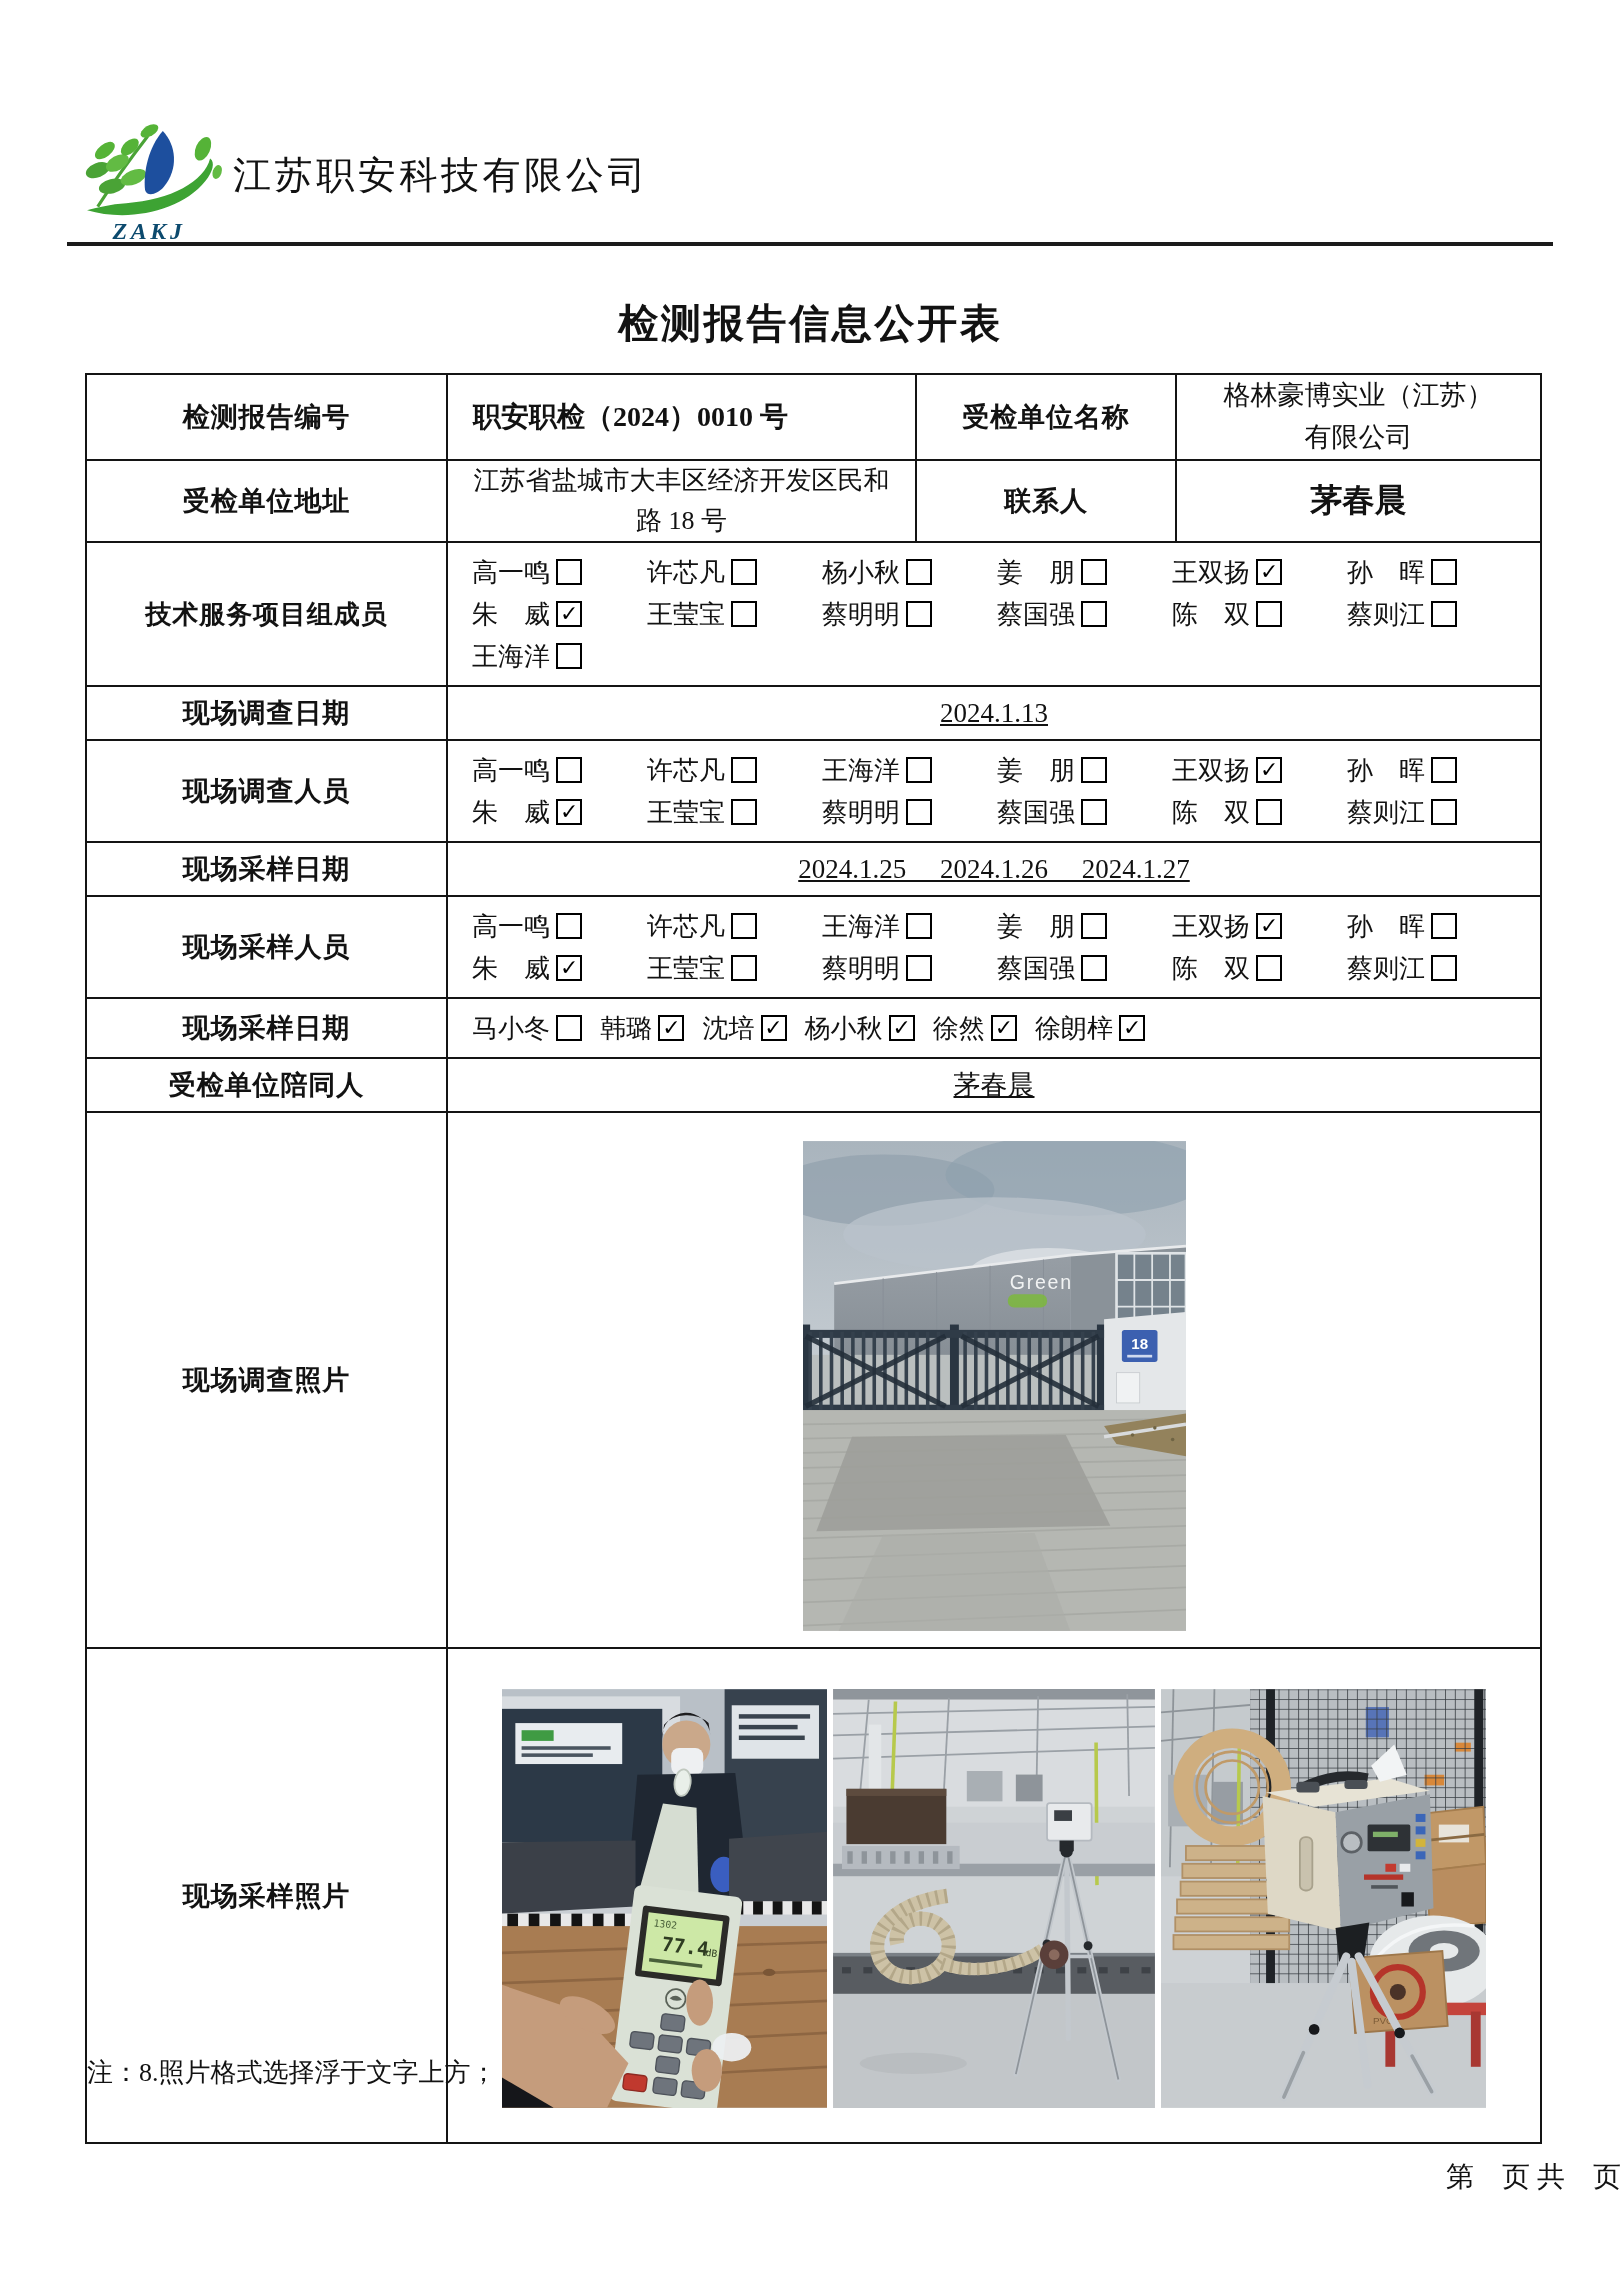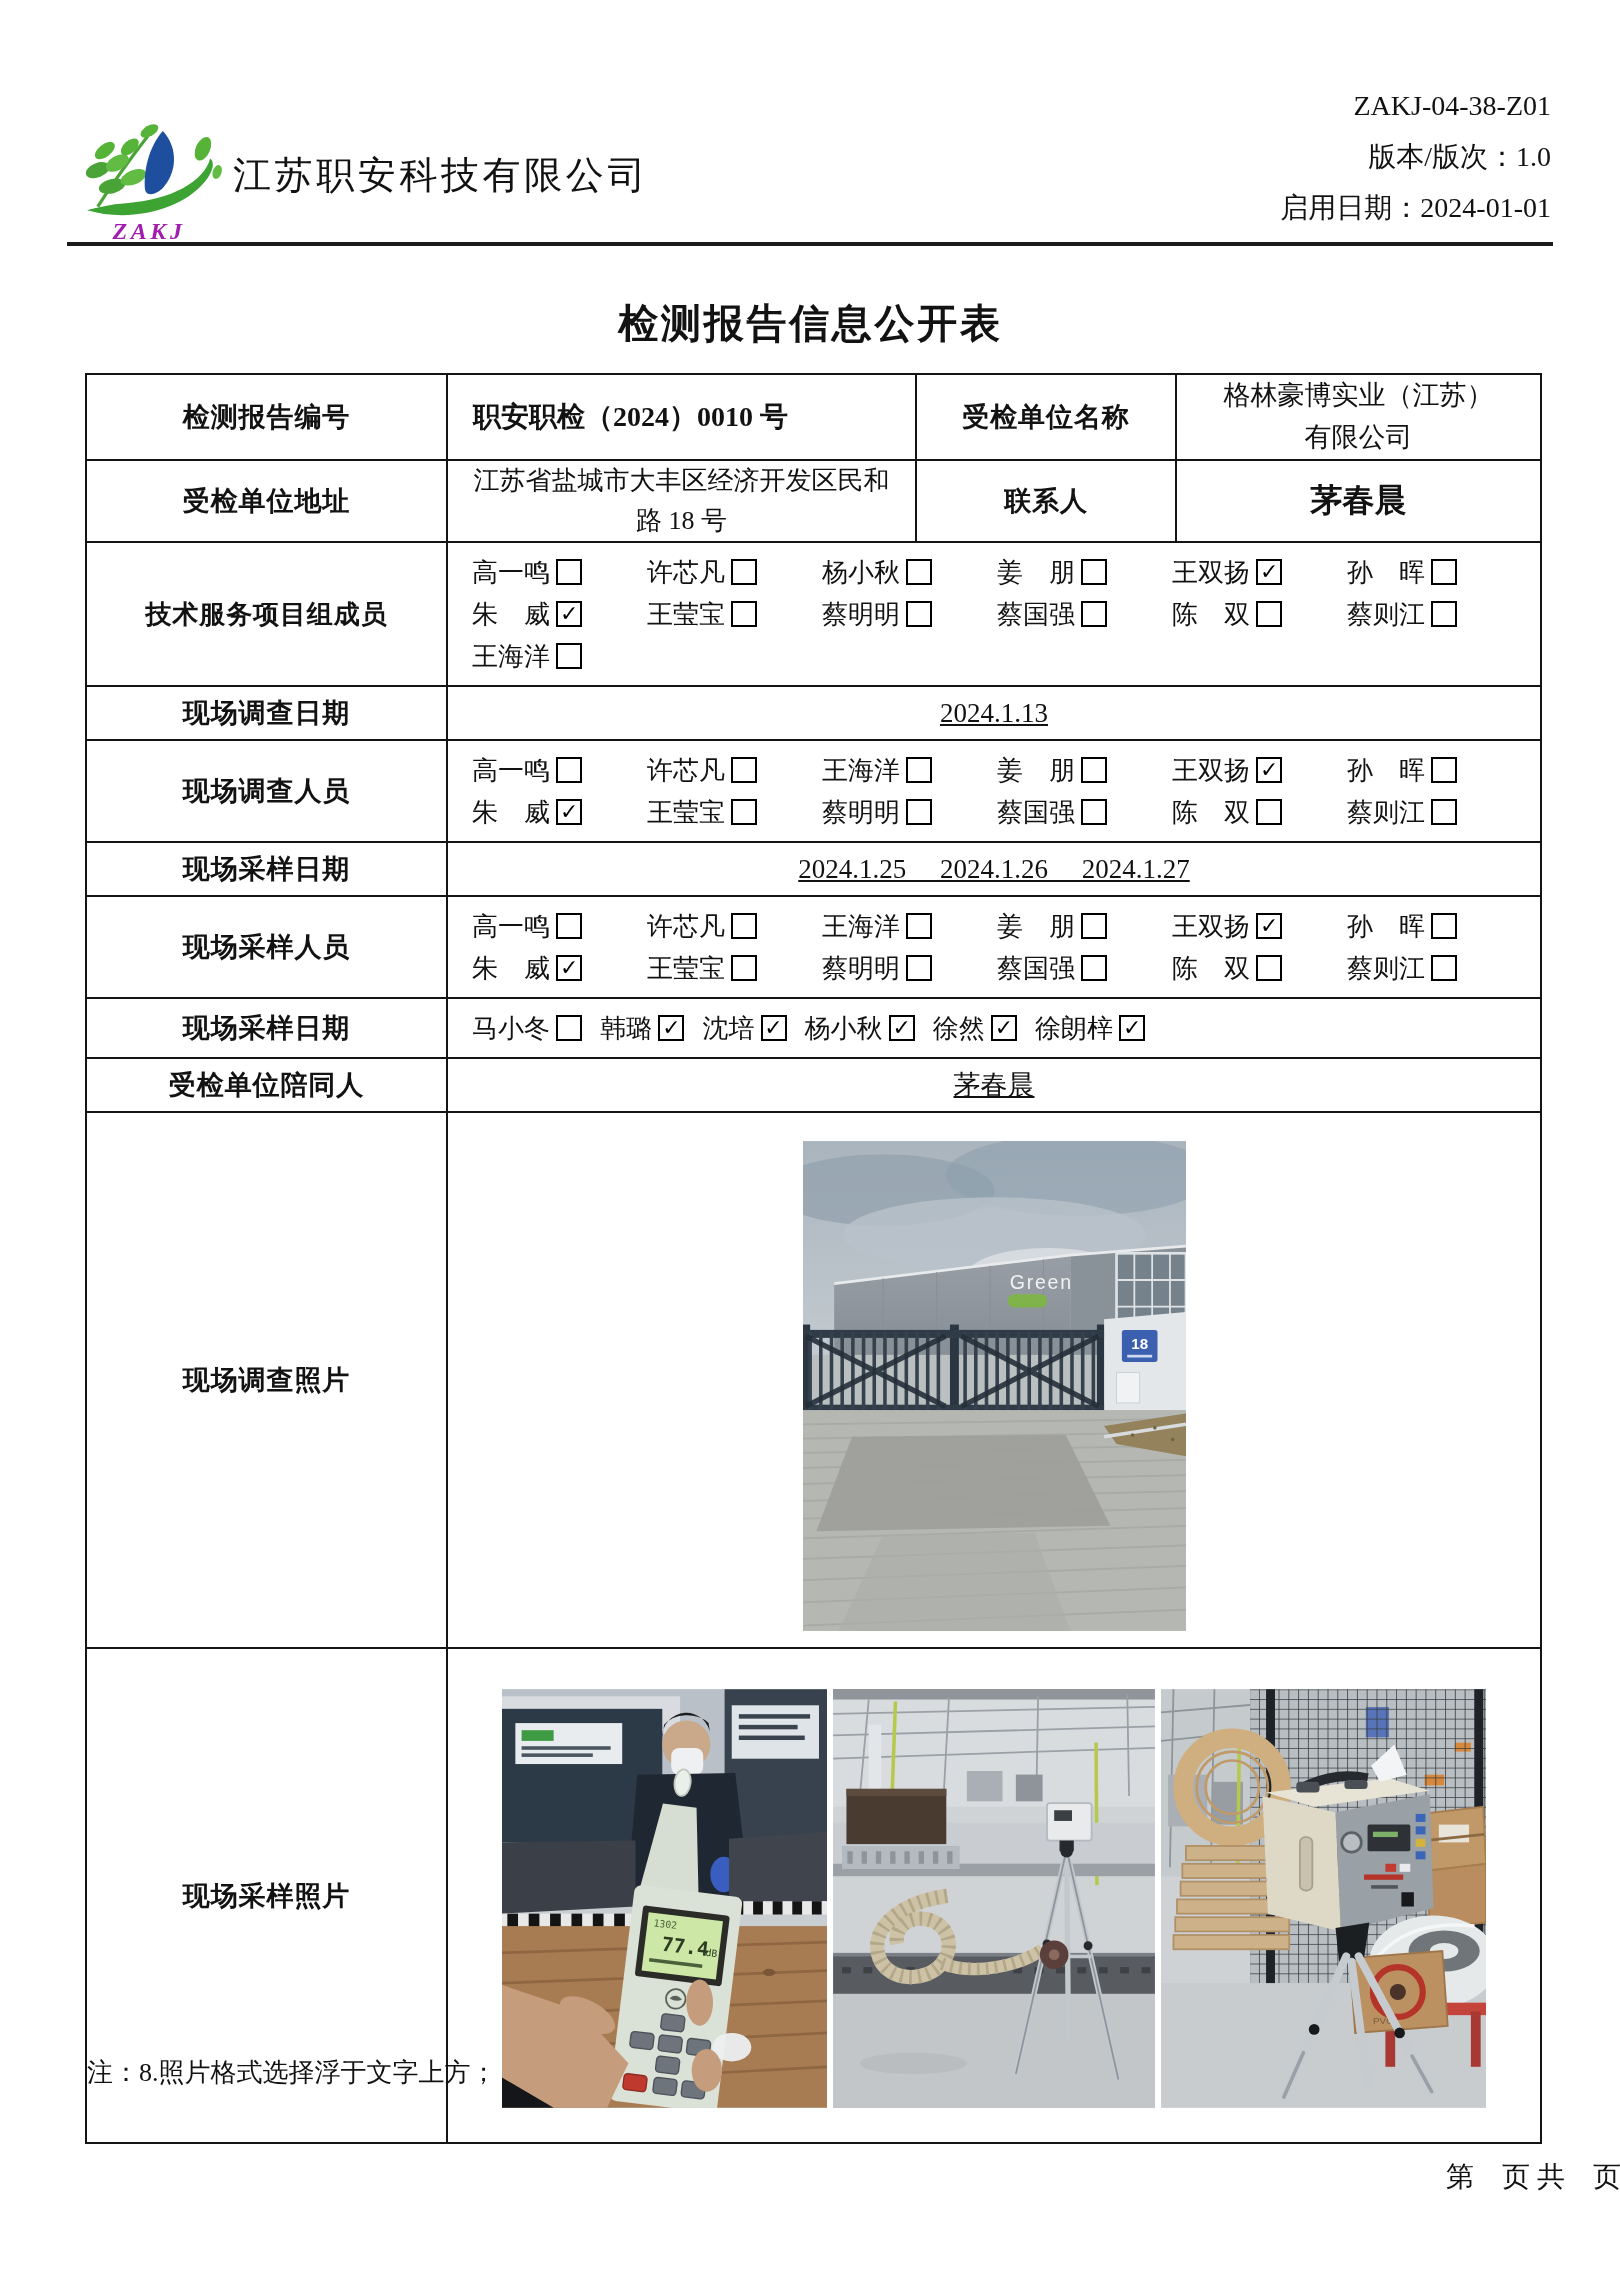--- a/index.html
+++ b/index.html
@@ -2,21 +2,21 @@
 <html style="font-size:14.3px"><head>
 <meta charset="utf-8">
 <style>
   html,body{margin:0;padding:0;background:#d9d9d9;}
   .page{position:relative;width:1621px;height:2281px;margin:0 auto;background:#ffffff;
         font-family:"Liberation Serif","DejaVu Serif",serif;color:#121212;overflow:hidden;}
 
   
   .logo-box{position:absolute;left:71px;top:119px;width:156px;height:105px;}
   .logo-zakj{position:absolute;left:71px;top:218px;width:156px;text-align:center;
-             font-style:italic;font-weight:bold;font-size:24px;letter-spacing:3.6px;color:#a21caf;}
+             font-style:italic;font-weight:bold;font-size:24px;letter-spacing:3.6px;color:#0c4a6e;}
   .company-name{position:absolute;left:233px;top:150px;font-size:38px;letter-spacing:3.6px;}
   .doc-meta{position:absolute;right:70px;top:80px;text-align:right;font-size:28px;line-height:1.83;}
   .header-rule{position:absolute;left:67px;top:242px;width:1486px;height:3.6px;background:#1b1b1b;}
 
   
   .doc-title{position:absolute;left:0;top:296px;width:100%;text-align:center;
              font-size:40px;font-weight:bold;letter-spacing:2.7px;}
 
   
   table.form{position:absolute;left:85px;top:373px;width:1455px;border-collapse:collapse;table-layout:fixed;}
@@ -60,25 +60,20 @@
     <ellipse cx="66" cy="30" rx="12" ry="7" fill="#55b337" transform="rotate(-42 66 30)"></ellipse>
     <ellipse cx="88" cy="12" rx="11" ry="6" fill="#55b337" transform="rotate(-30 88 12)"></ellipse>
     <path d="M103,12 C118,28 121,54 104,75 C96,84 85,86 83,78 C81,58 87,30 103,12 Z" fill="#1d4f9e"></path>
     <path d="M18,101 C62,114 122,104 151,68 C159,58 162,47 156,43 C150,68 112,90 62,93 C45,94 28,98 18,101 Z" fill="#3da333"></path>
     <ellipse cx="148" cy="32" rx="8" ry="14" fill="#55b337" transform="rotate(24 148 32)"></ellipse>
     <ellipse cx="164" cy="58" rx="5" ry="8" fill="#62bb43" transform="rotate(18 164 58)"></ellipse>
   </svg>
   <div class="logo-zakj">ZAKJ</div>
   <div class="company-name">江苏职安科技有限公司</div>
 
-  <div class="doc-meta">
-    <div>ZAKJ-04-38-Z01</div>
-    <div>版本/版次：1.0</div>
-    <div>启用日期：2024-01-01</div>
-  </div>
   <div class="header-rule"></div>
 
   <div class="doc-title">检测报告信息公开表</div>
 
   <table class="form">
     <colgroup>
         <col style="width:361px">
         <col style="width:469px">
         <col style="width:260px">
         <col style="width:365px">

